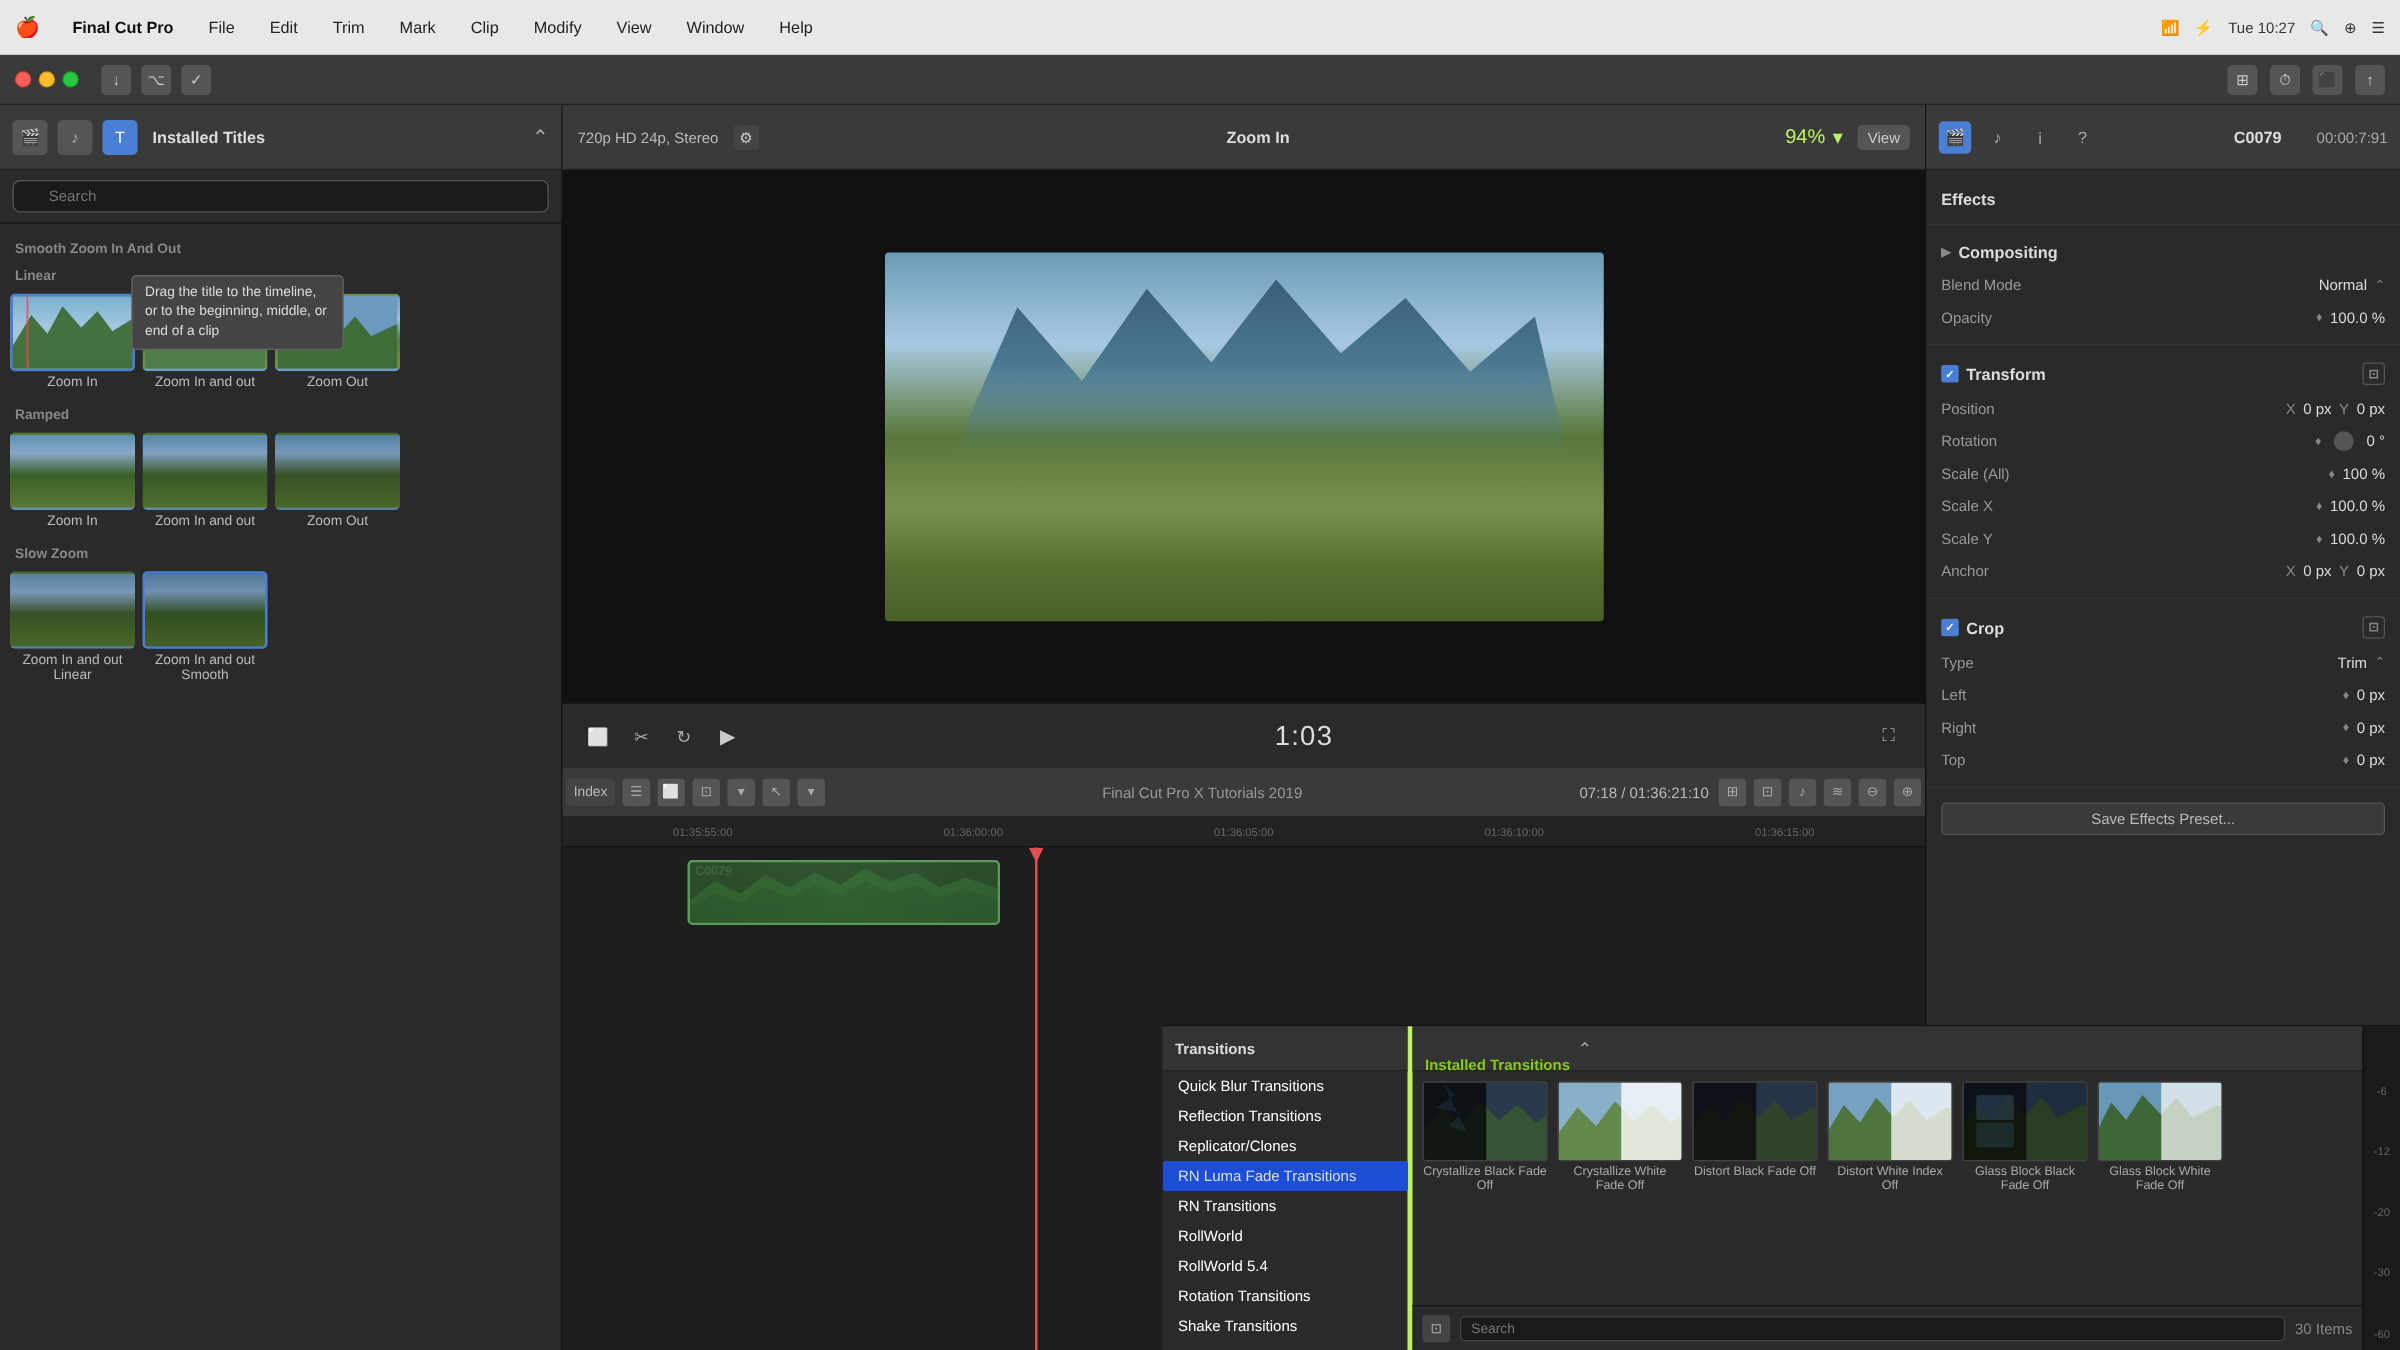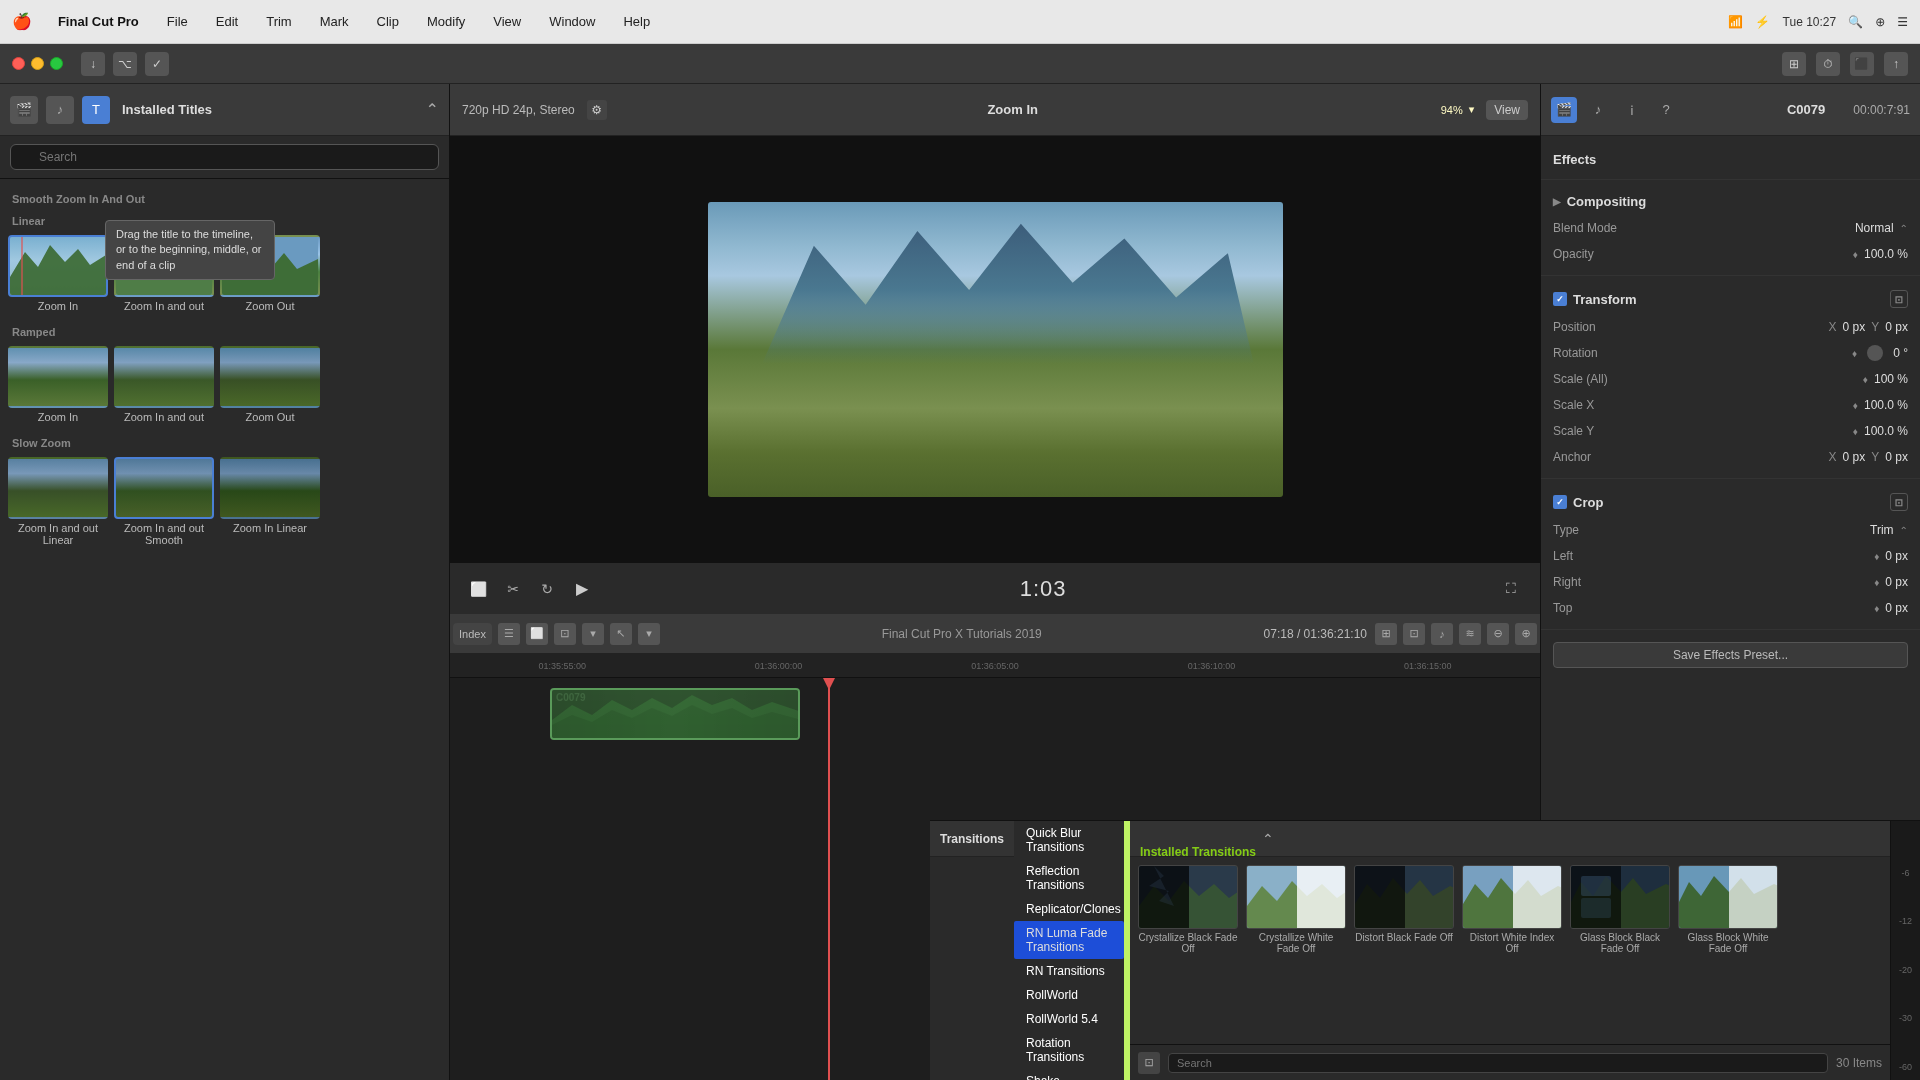--- a/index.html
+++ b/index.html
@@ -84,21 +84,21 @@
     
     .center-panel {
       flex: 1; background: #1a1a1a; display: flex; flex-direction: column;
     }
     .preview-toolbar {
       height: 52px; background: #3a3a3a; display: flex; align-items: center;
       padding: 0 12px; gap: 12px; border-bottom: 1px solid #222;
     }
     .preview-info { font-size: 12px; color: #bbb; }
     .preview-title { font-size: 13px; font-weight: 600; color: #ddd; margin: 0 auto; }
-    .zoom-control { display: flex; align-items: center; gap: 6px; font-size: 11px; color: #fef9c3; cursor: pointer; margin-left: 22px; }
+    .zoom-control { display: flex; align-items: center; gap: 6px; font-size: 16px; color: #bef264; cursor: pointer; margin-left: 22px; }
     .view-btn { background: #555; border: none; color: #ccc; padding: 3px 8px; border-radius: 4px; cursor: pointer; font-size: 12px; }
 
     .preview-area {
       flex: 1; background: #111; display: flex; align-items: center; justify-content: center;
       position: relative;
     }
 
     .playback-bar {
       height: 52px; background: #2a2a2a; display: flex; align-items: center;
       padding: 0 16px; gap: 16px; border-top: 1px solid #111;
@@ -330,25 +330,20 @@
         <div class="thumb-item">
           <div class="thumb-img" style="background: linear-gradient(180deg, #5880a0 0%, #7898b8 25%, #385028 55%, #486828 100%);">
           </div>
           <span class="thumb-label">Zoom In and out Linear</span>
         </div>
         <div class="thumb-item">
           <div class="thumb-img" style="background: linear-gradient(180deg, #507898 0%, #7090b0 25%, #305020 55%, #486028 100%); border: 2px solid #4a7fd4;">
           </div>
           <span class="thumb-label">Zoom In and out Smooth</span>
         </div>
-        <div class="thumb-item">
-          <div class="thumb-img" style="background: linear-gradient(180deg, #487090 0%, #6888a8 25%, #284818 55%, #405820 100%);">
-          </div>
-          <span class="thumb-label">Zoom In Linear</span>
-        </div>
       </div>
     </div>
   </div>
 
   <div class="center-panel">
 
     <div class="preview-toolbar">
       <span class="preview-info">720p HD 24p, Stereo</span>
       <div style="width:20px;height:20px;background:#444;border-radius:3px;display:flex;align-items:center;justify-content:center;cursor:pointer;">⚙</div>
       <span class="preview-title">Zoom In</span>
@@ -568,21 +563,21 @@
 
       <div class="insp-separator"></div>
 
       <button class="save-preset-btn">Save Effects Preset...</button>
     </div>
   </div>
 </div>
 
 <div style="position:absolute;bottom:0;left:930px;right:0;height:260px;display:flex;background:#2a2a2a;border-top:1px solid #111;">
 
-  <div style="display:flex;width:200px;border-right:6px solid #bef264;">
+  <div style="display:flex;flex-direction:column;width:200px;border-right:4px solid #bef264;">
     <div style="height:36px;background:#333;display:flex;align-items:center;padding:0 10px;border-bottom:1px solid #222;">
       <span style="font-size:12px;font-weight:600;color:#ddd;">Transitions</span>
     </div>
     <div style="flex:1;overflow-y:auto;">
       <div class="trans-item">Quick Blur Transitions</div>
       <div class="trans-item">Reflection Transitions</div>
       <div class="trans-item">Replicator/Clones</div>
       <div class="trans-item active">RN Luma Fade Transitions</div>
       <div class="trans-item">RN Transitions</div>
       <div class="trans-item">RollWorld</div>

